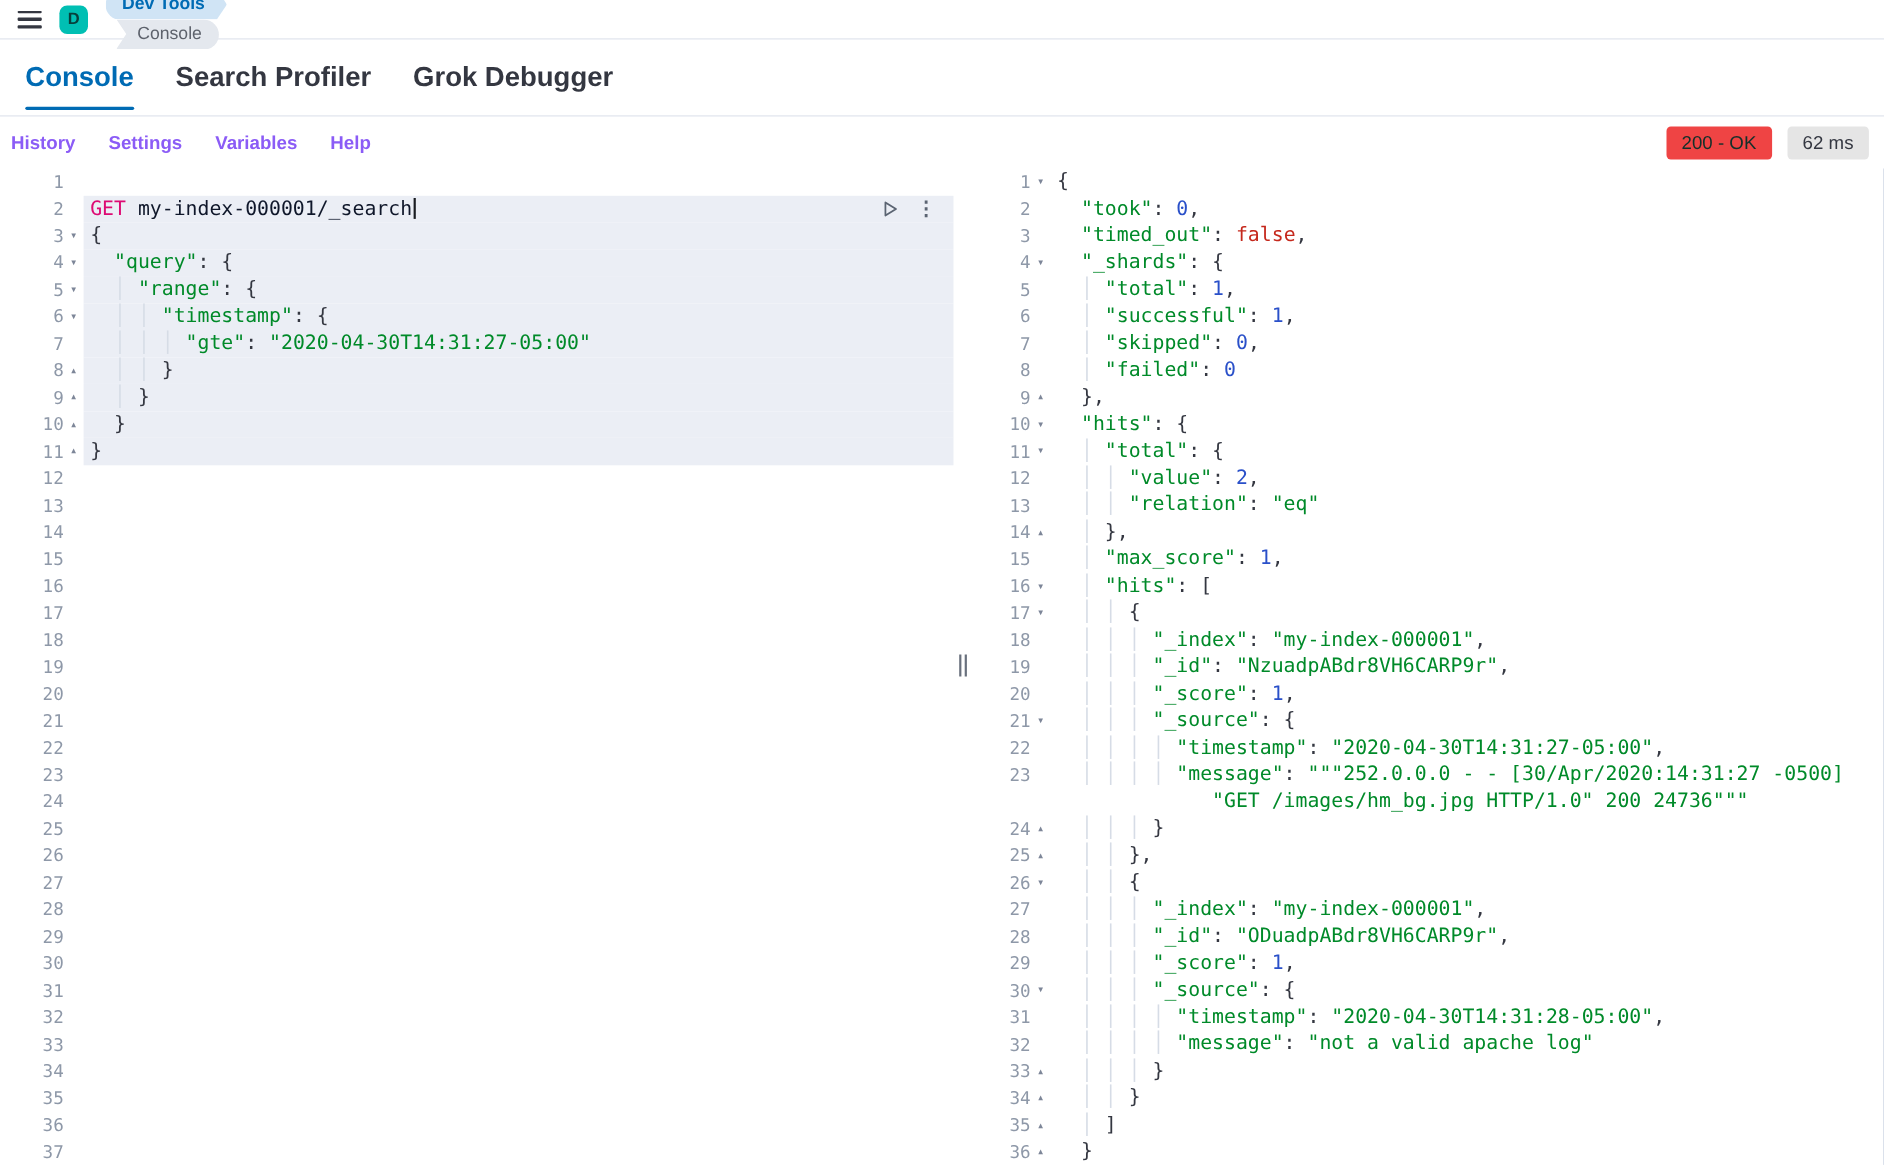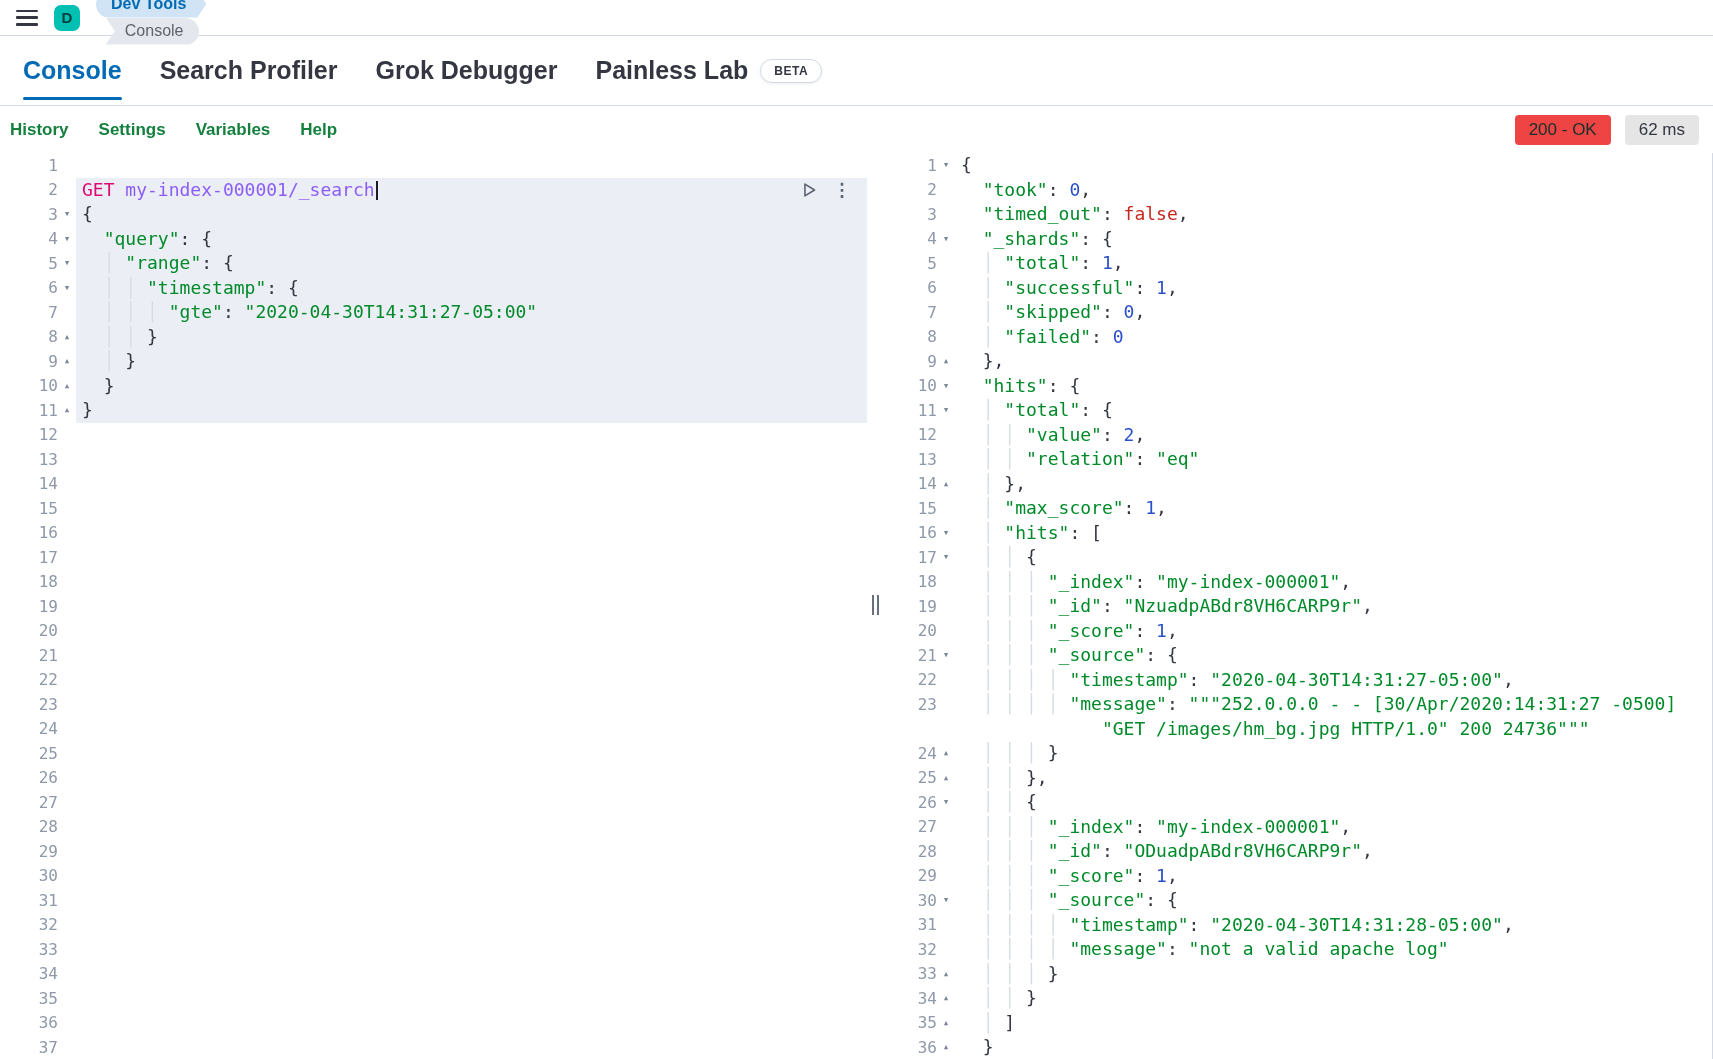--- a/index.html
+++ b/index.html
@@ -32,21 +32,21 @@
   .tab.active::after { content:""; position:absolute; left:15px; right:15px; bottom:5px;
     height:3px; background:#006bb4; border-radius:2px; }
   .beta { margin-left:12px; border:1px solid #d3dae6; background:#fff; border-radius:14px;
     padding:4px 13px; font-size:12px; font-weight:700; letter-spacing:0.5px; color:#343741;
     box-shadow:0 1px 3px rgba(0,0,0,0.08); }
 
   
   .menubar { height:47px; display:flex; align-items:center; justify-content:space-between;
     padding:0 14px 0 10px; background:#fff; }
   .menu { display:flex; gap:30px; }
-  .mi { font-size:17px; font-weight:700; color:#15803d; cursor:pointer; }
+  .mi { font-size:17px; font-weight:700; color:#8b5cf6; cursor:pointer; }
   .rightbadges { display:flex; gap:14px; align-items:center; }
   .badge { font-size:17px; font-weight:500; padding:5px 14px; border-radius:4px; white-space:nowrap; }
   .badge.ok { background:#ef4444; color:#12302a; }
   .badge.ms { background:#e5e5e5; color:#343741; }
 
   
   .editor { display:flex; height:906px; background:#fff; }
   .pane { overflow:hidden; position:relative; }
   .lpane { width:867px; flex:0 0 867px; }
   .split { width:18px; flex:0 0 18px; position:relative; cursor:col-resize; }
@@ -61,21 +61,21 @@
   .rpane .gut { flex:0 0 70px; }
   .num { text-align:right; }
   .fold { width:18px; text-align:center; font-size:11px; color:#7d8698; line-height:24.5px; cursor:pointer; }
   .cd { flex:1; white-space:pre; font-family:"DejaVu Sans Mono", monospace; font-size:18px;
     line-height:24.5px; position:relative; }
   .lpane .cd { padding-left:6px; }
   .rpane .cd { padding-left:6px; }
   .crow.hl .cd { background:#ebeef5; }
 
   .tok.m { color:#dd0a73; }          
-  .tok.u { color:#8b5cf6; }          
+  .tok.u { color:#0f172a; }          
   .tok.p { color:#343741; }          
   .tok.s { color:#008a29; }          
   .tok.n { color:#2a50c9; }          
   .tok.b { color:#c5281c; }          
   .tok.g { color:#d6dce6; }          
 
   .caret { display:inline-block; width:2px; height:19px; background:#1a1c21;
     vertical-align:middle; margin-left:1px; }
   .acts { position:absolute; right:16px; top:0; height:24.5px; display:flex; gap:16px; align-items:center; }
   .acts svg { display:block; cursor:pointer; }
@@ -102,24 +102,20 @@
   <nav class="tabs">
     <div class="tab active">
       <span>Console</span>
     </div>
     <div class="tab">
       <span>Search Profiler</span>
     </div>
     <div class="tab">
       <span>Grok Debugger</span>
     </div>
-    <div class="tab">
-      <span>Painless Lab</span>
-      <span class="beta">BETA</span>
-    </div>
   </nav>
 
   <div class="menubar">
     <div class="menu">
       <span class="mi">History</span>
       <span class="mi">Settings</span>
       <span class="mi">Variables</span>
       <span class="mi">Help</span>
     </div>
     <div class="rightbadges">

